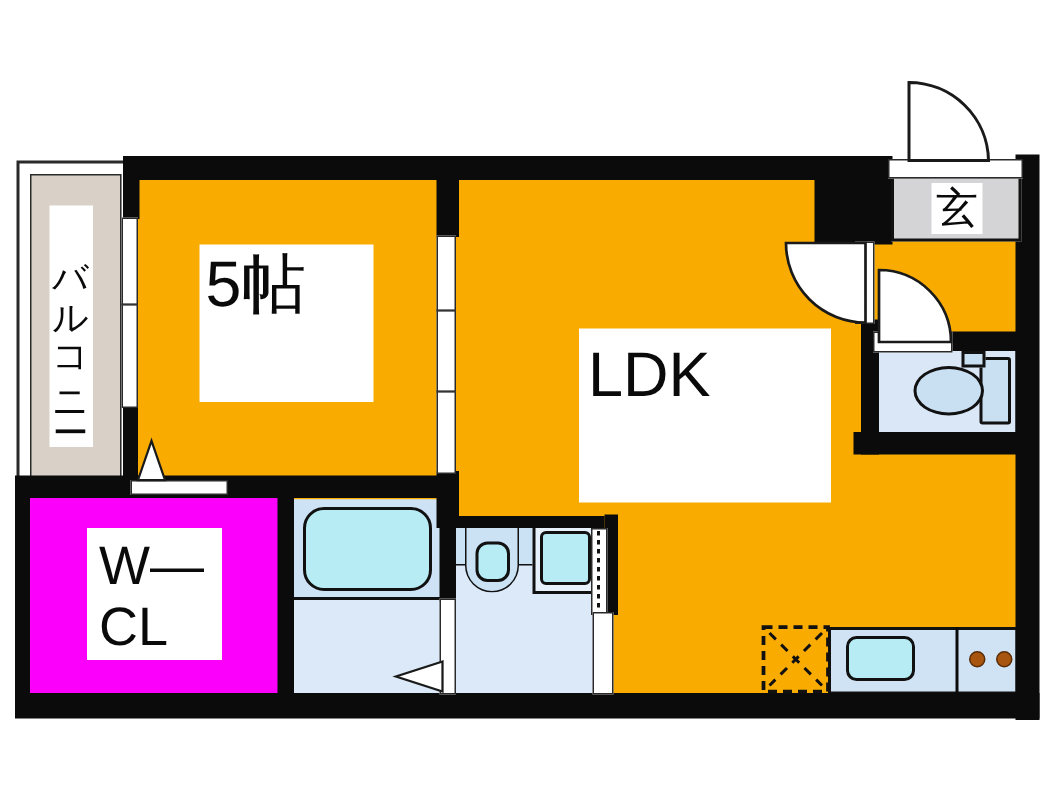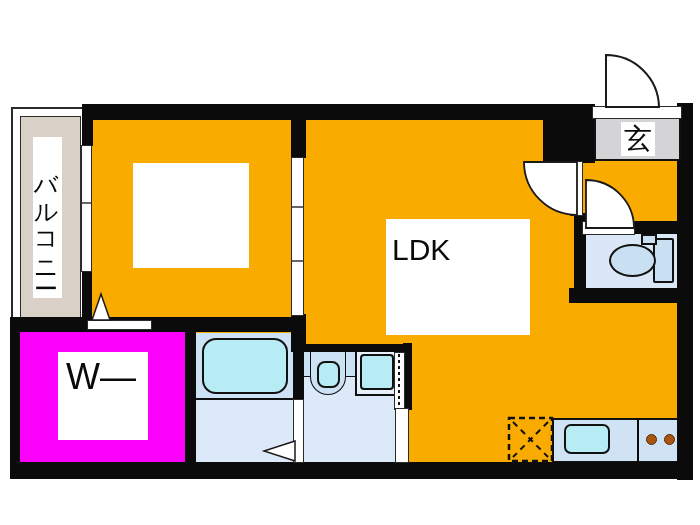--- a/index.html
+++ b/index.html
@@ -74,26 +74,28 @@
   <div class="leaf" style="left:81px;top:145px;width:11px;height:127px;border-width:1px;"></div>
   <div class="leaf" style="left:291px;top:157px;width:13px;height:159px;border-width:1px;"></div>
   <div class="leaf" style="left:394px;top:352px;width:11px;height:58px;border-width:1px;"></div>
   <div class="leaf" style="left:395px;top:408px;width:14px;height:55px;border-width:1px;"></div>
   <div class="leaf" style="left:293px;top:399px;width:11px;height:64px;border-width:1px;"></div>
   <div class="leaf" style="left:570px;top:161px;width:13px;height:55px;border-width:1px;"></div>
   <div class="leaf" style="left:582px;top:221px;width:53px;height:14px;border-width:1px;"></div>
   <div class="leaf" style="left:87px;top:320px;width:65px;height:10px;border-width:1px;"></div>
 
   <div class="label" style="left:133px;top:163px;width:116px;height:105px;padding:2px 4px;font-size:43px;line-height:50px;">
+    <div>5帖</div>
   </div>
-  <div class="label" style="left:386px;top:219px;width:144px;height:116px;padding:4px 6px;font-size:30px;line-height:54px;">
+  <div class="label" style="left:386px;top:219px;width:168px;height:116px;padding:4px 6px;font-size:42px;line-height:54px;">
     <div>LDK</div>
   </div>
   <div class="label" style="left:58px;top:352px;width:90px;height:88px;padding:4px 8px;font-size:36px;line-height:41px;">
     <div>W―</div>
+    <div>CL</div>
   </div>
   <div class="label" style="left:33px;top:137px;width:29px;height:161px;font-size:24px;writing-mode:vertical-rl;text-align:center;letter-spacing:2px;">
     <span>バルコニー</span>
   </div>
 
   <svg width="700" height="525" viewBox="0 0 700 525">
 
     <path d="M 606 107 L 606 55 A 53 53 0 0 1 659 107 Z" fill="#ffffff" stroke="#1a1a1a" stroke-width="2"></path>
 
     <path d="M 577 162 L 577 215 A 53 53 0 0 1 524 162 Z" fill="#ffffff" stroke="#1a1a1a" stroke-width="1.8"></path>

